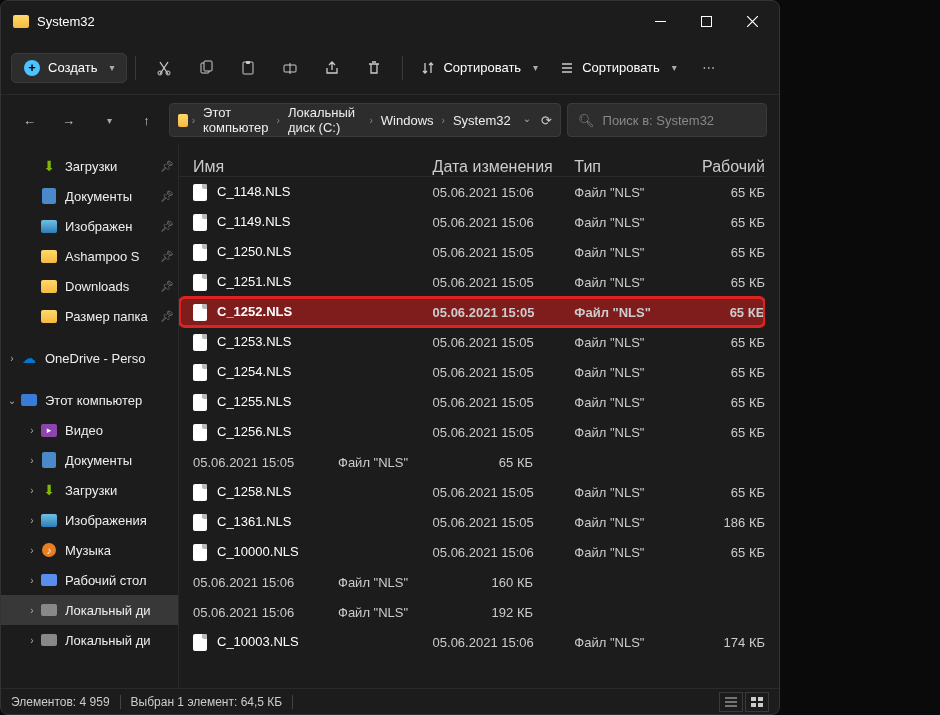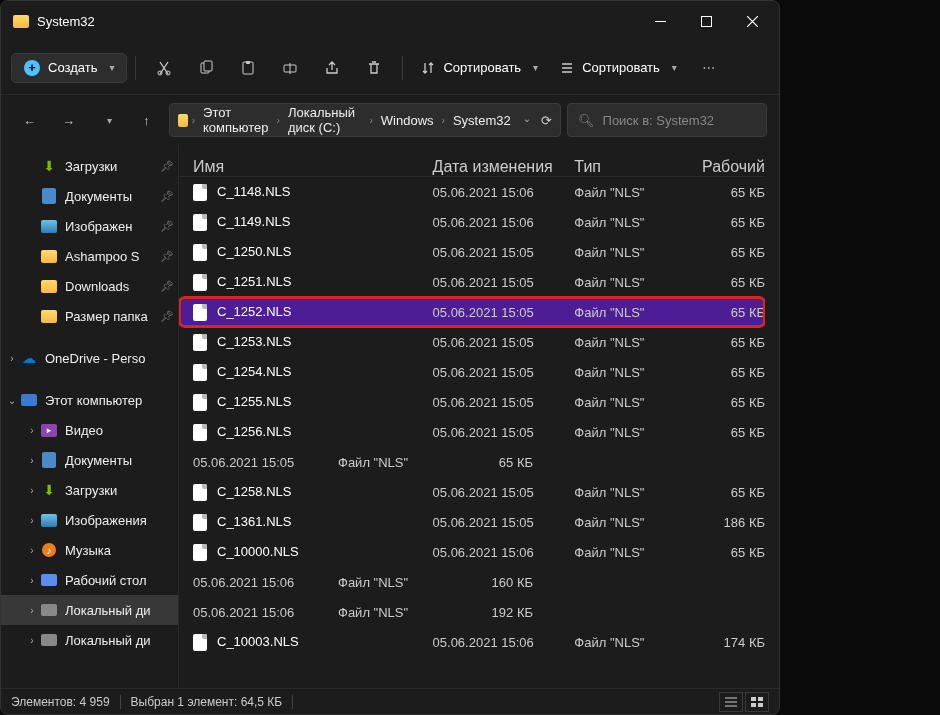--- a/index.html
+++ b/index.html
@@ -58,21 +58,21 @@
 
   
   .files { flex: 1; display: flex; flex-direction: column; overflow: hidden; }
   .cols { display: flex; height: 32px; align-items: flex-end; border-bottom: 1px solid #2a2a2a; color: #ccc; font-size: 16px; padding-left: 14px; }
   .c-name { width: 245px; }
   .c-date { width: 145px; }
   .c-type { width: 115px; }
   .c-size { width: 80px; text-align: right; }
   .rows { flex: 1; overflow-y: auto; }
   .row { display: flex; height: 30px; align-items: center; padding-left: 14px; }
-  .row.sel { background: #4c1d95; }
+  .row.sel { background: #7f1d1d; font-weight: bold; }
   .row.hl { outline: 3px solid #d22; outline-offset: -2px; border-radius: 6px; }
   .file-ico { width: 14px; height: 17px; background: #fff; border-radius: 2px 2px 2px 2px; margin-right: 10px; position: relative; }
   .file-ico::after { content: ''; position: absolute; top: 0; right: 0; width: 5px; height: 5px; background: #bbb; border-radius: 0 2px 0 2px; }
   .r-name { width: 245px; display: flex; align-items: flex-start; }
   .r-date { width: 145px; color: #ccc; }
   .r-type { width: 115px; color: #ccc; }
   .r-size { width: 80px; text-align: right; color: #ccc; }
   .vscroll { width: 14px; background: #1c1c1c; }
 
   

